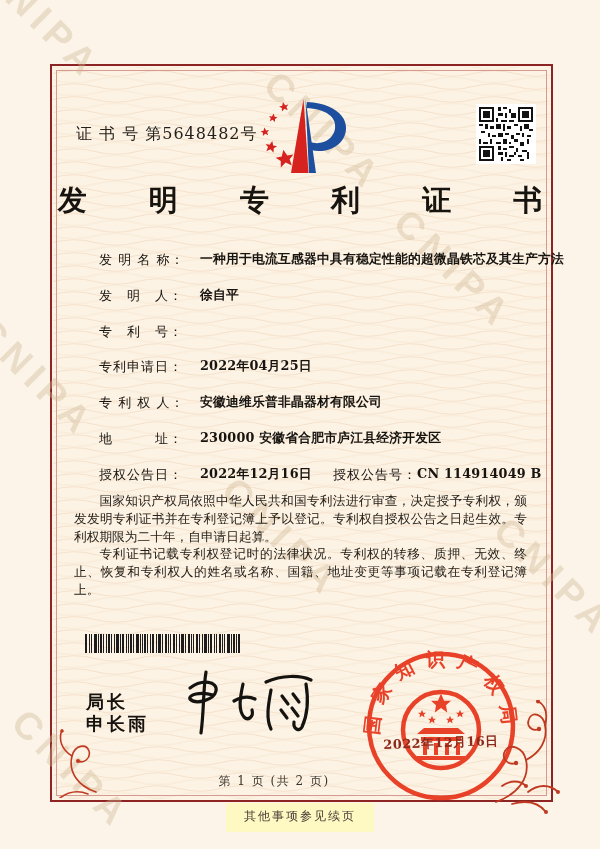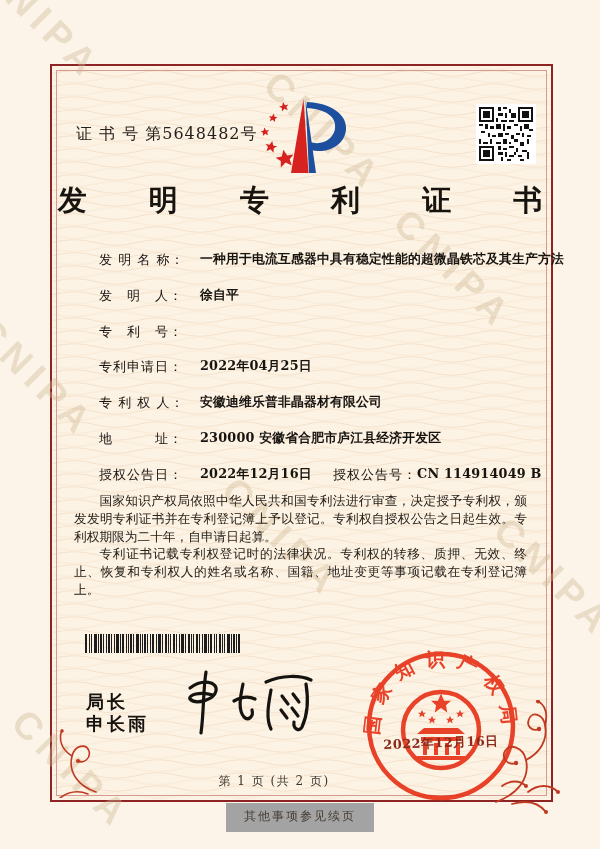--- a/index.html
+++ b/index.html
@@ -45,21 +45,21 @@
   .signer-title,.signer-name{font-family:"Liberation Sans","DejaVu Sans",sans-serif;font-weight:700;font-size:18px;letter-spacing:3px;color:#16120e;}
   .signer-title{left:86px;top:690px;}
   .signer-name{left:86px;top:712px;text-align:center;}
   .signature{left:178px;top:666px;}
 
   .seal{left:363px;top:648px;}
   .sealdate{left:363px;top:735px;width:156px;text-align:center;font-size:12.8px;font-weight:700;color:#8c2a1b;transform:rotate(-2deg);letter-spacing:.5px;}
 
   .pageinfo{left:0;top:773px;width:548px;text-align:center;font-size:12px;letter-spacing:1.5px;color:#3c342b;z-index:4;}
   .footnote{left:0;top:803px;width:600px;text-align:center;z-index:4;}
-  .footnote span{display:inline-block;background:#a3a3a3;padding:5px 18px 7px;font-size:12px;letter-spacing:2px;color:#463d33;}
+  .footnote span{display:inline-block;background:#fef9c3;padding:5px 18px 7px;font-size:12px;letter-spacing:2px;color:#463d33;}
 
   .flourish{z-index:4;}
 </style>
 </head>
 <body>
 
 <div class="page">
 
   <div class="wm wm1">CNIPA</div>
   <div class="wm wm2">CNIPA</div>

